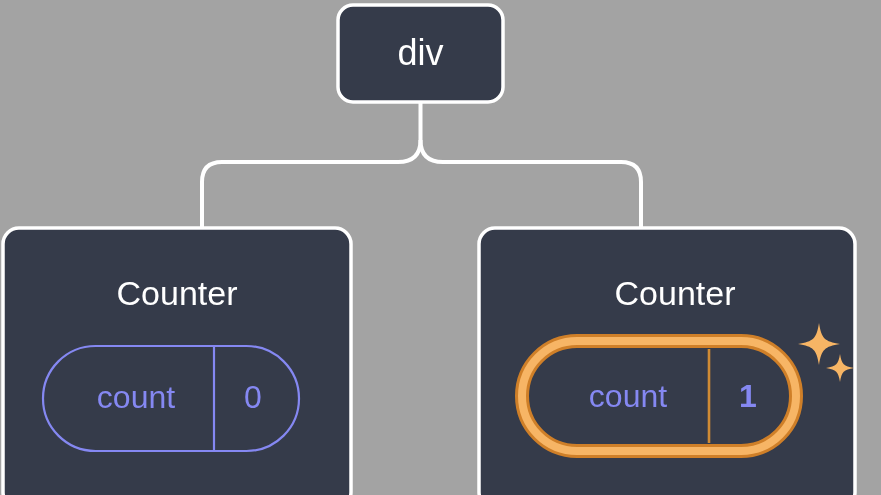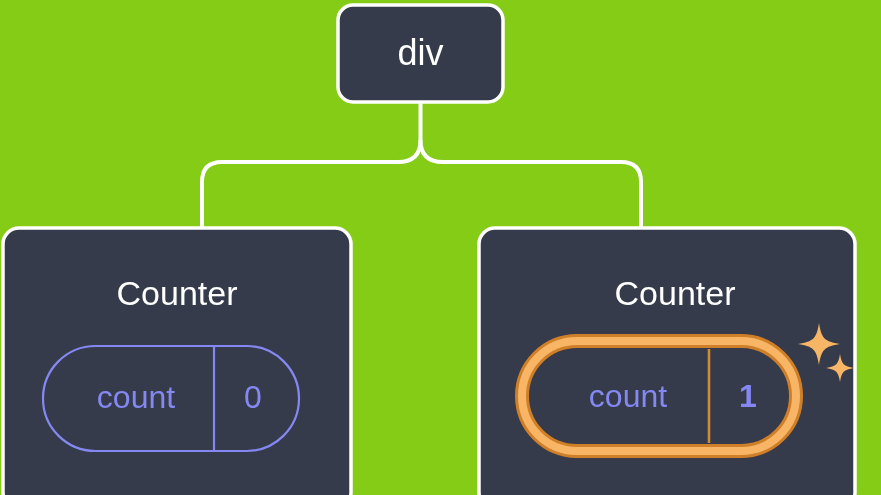--- a/index.html
+++ b/index.html
@@ -4,21 +4,21 @@
 <style>
   html, body {
     margin: 0;
     padding: 0;
     background: #4a6671;
   }
   #stage {
     position: relative;
     width: 881px;
     height: 495px;
-    background: #84cc16;
+    background: #a3a3a3;
     overflow: hidden;
     font-family: "Liberation Sans", sans-serif;
     text-align: center;
   }
   #diagram-svg {
     position: absolute;
     top: 0;
     left: 0;
     width: 881px;
     height: 495px;

